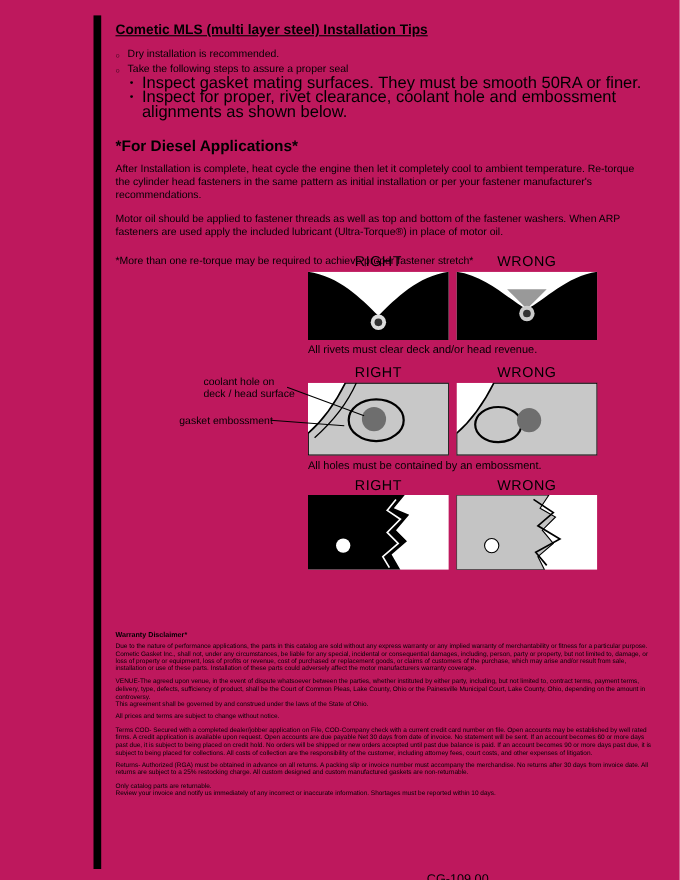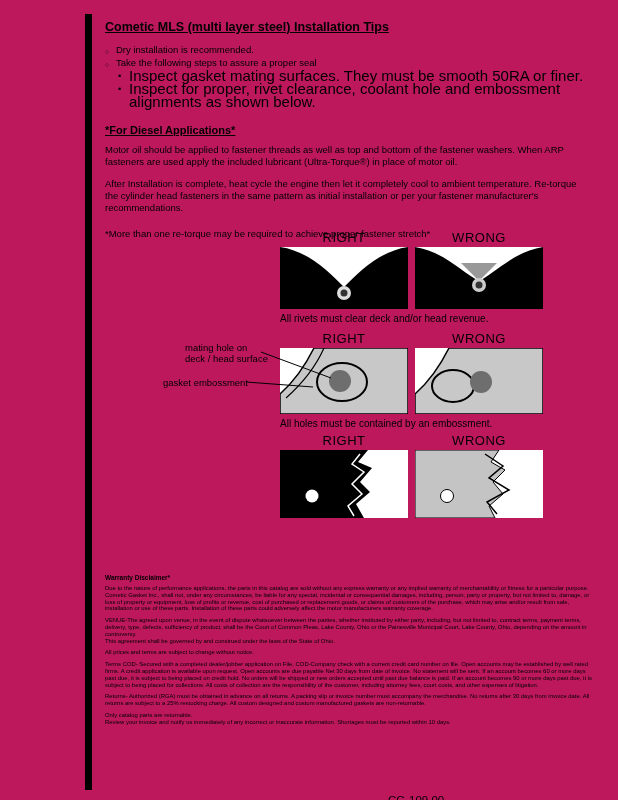--- a/index.html
+++ b/index.html
@@ -17,21 +17,21 @@
   }
   .content { position:absolute; left:105px; top:20px; width:490px; }
   .title {
     font-size:12.5px; font-weight:bold; text-decoration:underline;
     margin:0 0 9px 0;
   }
   .tip { position:relative; padding-left:11px; font-size:9.5px; line-height:13px; }
   .tip::before { content:"○"; position:absolute; left:0; top:2px; font-size:6.5px; }
   .subtip { position:relative; padding-left:24px; font-size:15px; line-height:13px; }
   .subtip::before { content:"•"; position:absolute; left:13px; top:0; font-size:9.5px; }
-  .diesel-heading { font-size:11px; font-weight:bold; margin:16px 0 8px 0;text-decoration:underline; }
+  .diesel-heading { font-size:14px; font-weight:bold; margin:16px 0 8px 0; }
   .para { font-size:9.5px; line-height:12px; margin:0 0 10px 0; width:487px; }
   .note { font-size:9.5px; line-height:12px; margin:14px 0 0 0; }
 
   .diagrams { position:absolute; left:0; top:230px; width:492px; height:346px;margin-left:43px; }
   .rw-label { position:absolute; width:128px; text-align:center; font-size:13px; letter-spacing:0.5px; }
   .fig { position:absolute; width:128px; }
   .fig svg { display:block; }
   .caption { position:absolute; font-size:10px; }
   .callout { position:absolute; font-size:9.5px; line-height:11px; }
   .pointer-overlay { position:absolute; left:0; top:0; width:618px; height:346px; pointer-events:none; }
@@ -50,22 +50,22 @@
 
   <div class="content">
     <h1 class="title">Cometic MLS (multi layer steel) Installation Tips</h1>
 
     <div class="tip">Dry installation is recommended.</div>
     <div class="tip">Take the following steps to assure a proper seal</div>
     <div class="subtip">Inspect gasket mating surfaces.  They must be smooth 50RA or finer.</div>
     <div class="subtip">Inspect for proper, rivet clearance, coolant hole and embossment alignments as shown below.</div>
 
     <h2 class="diesel-heading">*For Diesel Applications*</h2>
+    <p class="para">After Installation is complete, heat cycle the engine then let it completely cool to ambient temperature. Re-torque the cylinder head fasteners in the same pattern as initial installation or per your fastener manufacturer's recommendations.</p>
     <p class="para">Motor oil should be applied to fastener threads as well as top and bottom of the fastener washers. When ARP fasteners are used apply the included lubricant (Ultra-Torque®) in place of motor oil.</p>
-    <p class="para">After Installation is complete, heat cycle the engine then let it completely cool to ambient temperature. Re-torque the cylinder head fasteners in the same pattern as initial installation or per your fastener manufacturer's recommendations.</p>
     <p class="note">*More than one re-torque may be required to achieve proper fastener stretch*</p>
   </div>
 
   <div class="diagrams">
 
     <div class="rw-label" style="left:237px; top:0;">RIGHT</div>
     <div class="rw-label" style="left:372px; top:0;">WRONG</div>
 
     <div class="fig" style="left:237px; top:17px;">
       <svg width="128" height="62" viewBox="0 0 128 62">
@@ -102,21 +102,21 @@
       <svg width="128" height="66" viewBox="0 0 128 66">
         <rect width="128" height="66" fill="#ffffff"></rect>
         <path d="M34,0 L128,0 L128,66 L0,66 L0,46 C16,32 26,16 34,0 Z" fill="#c8c8c8" stroke="#000000" stroke-width="1.5"></path>
         <ellipse cx="38" cy="38" rx="21" ry="16" fill="none" stroke="#000000" stroke-width="2"></ellipse>
         <circle cx="66" cy="34" r="11" fill="#6e6e6e"></circle>
       </svg>
     </div>
     <div class="caption" style="left:237px; top:188px;">All holes must be contained by an embossment.</div>
 
     <div class="callout" style="left:142px; top:112px;">
-      <div>mating hole on</div>
+      <div>coolant hole on</div>
       <div>deck / head surface</div>
     </div>
     <div class="callout" style="left:120px; top:147px;">gasket embossment</div>
 
     <svg class="pointer-overlay" width="618" height="346" viewBox="0 0 618 346">
       <line x1="218" y1="122" x2="288" y2="148" stroke="#000000" stroke-width="1"></line>
       <line x1="203" y1="152" x2="270" y2="157" stroke="#000000" stroke-width="1"></line>
     </svg>
 
     <div class="rw-label" style="left:237px; top:203px;">RIGHT</div>

